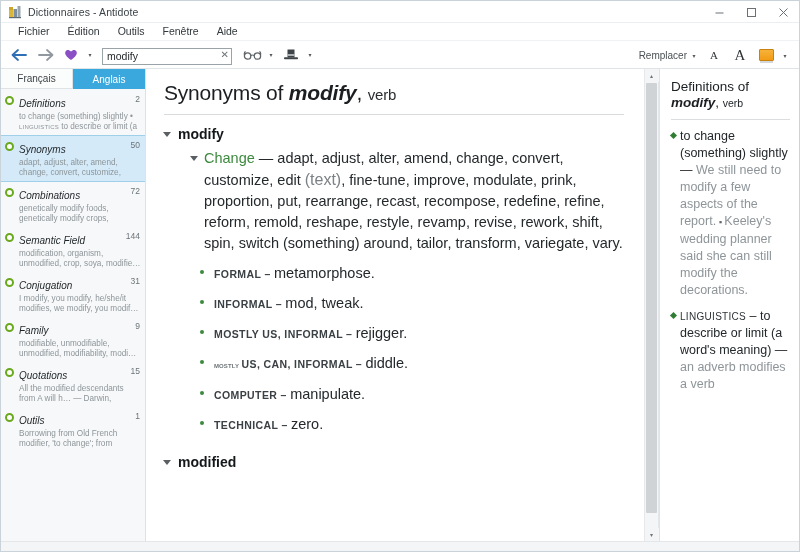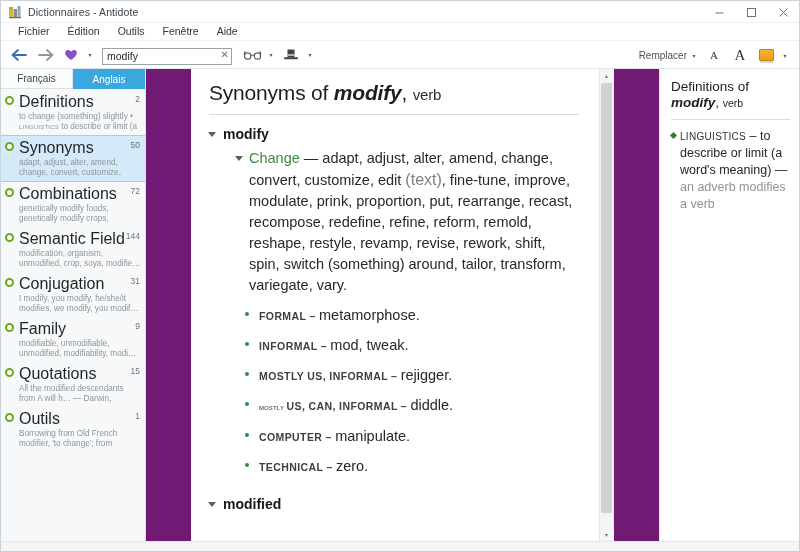--- a/index.html
+++ b/index.html
@@ -120,21 +120,20 @@
     content:''; position:absolute; left:0; right:0; bottom:-3px;
     height:2px; background:#d4d7d9;
   }
 
   
   .body {
     flex: 1 1 auto;
     display: flex;
     min-height: 0;
     background: #701a75;
-    gap: 45px;
   }
 
   
   .sidebar {
     width: 145px; flex: 0 0 145px;
     background: #f5f6f7;
     border-right: 1px solid #dde2e5;
     display: flex; flex-direction: column;
     min-height: 0;
   }
@@ -170,23 +169,24 @@
     border-top: 1px solid #9fcfe9;
     border-bottom: 1px solid #9fcfe9;
   }
   .side-bullet {
     position: absolute; left: 4px; top: 6px;
     width: 9px; height: 9px; border-radius: 50%;
     background: #ffffff;
     border: 2px solid #6aa81e;
   }
   .side-title {
-    font-size: 16px; color: #1f2427;
+    font-size: 10px; color: #1f2427;
     line-height: 13px;
     display: inline-block;
+    font-style: italic;
   }
   .side-count {
     position: absolute; right: 5px; top: 4px;
     font-size: 8.5px; color: #6c7478;
   }
   .side-desc {
     font-size: 8.2px; color: #8d9599;
     line-height: 9.5px;
     margin-top: 1px;
     max-height: 19px; overflow: hidden;
@@ -609,20 +609,24 @@
       </div>
     </div>
 
     <div class="right-panel">
       <div class="rp-title">
         <span>Definitions of </span><b>modify</b><span>, </span><span class="pos">verb</span>
       </div>
       <div class="rp-rule"></div>
 
 
+      <div class="rp-def">
+        <span class="rp-diamond"></span>
+        <span>to change (something) slightly — </span><span class="ex">We still need to modify a few aspects of the report.</span><span class="sq"> ▪ </span><span class="ex">Keeley's wedding planner said she can still modify the decorations.</span>
+      </div>
 
       <div class="rp-def">
         <span class="rp-diamond"></span>
         <span class="sc2">LINGUISTICS</span><span> – to describe or limit (a word's meaning) — </span><span class="ex">an adverb modifies a verb</span>
       </div>
     </div>
 
   </div>
 
   <div class="statusbar"></div>

